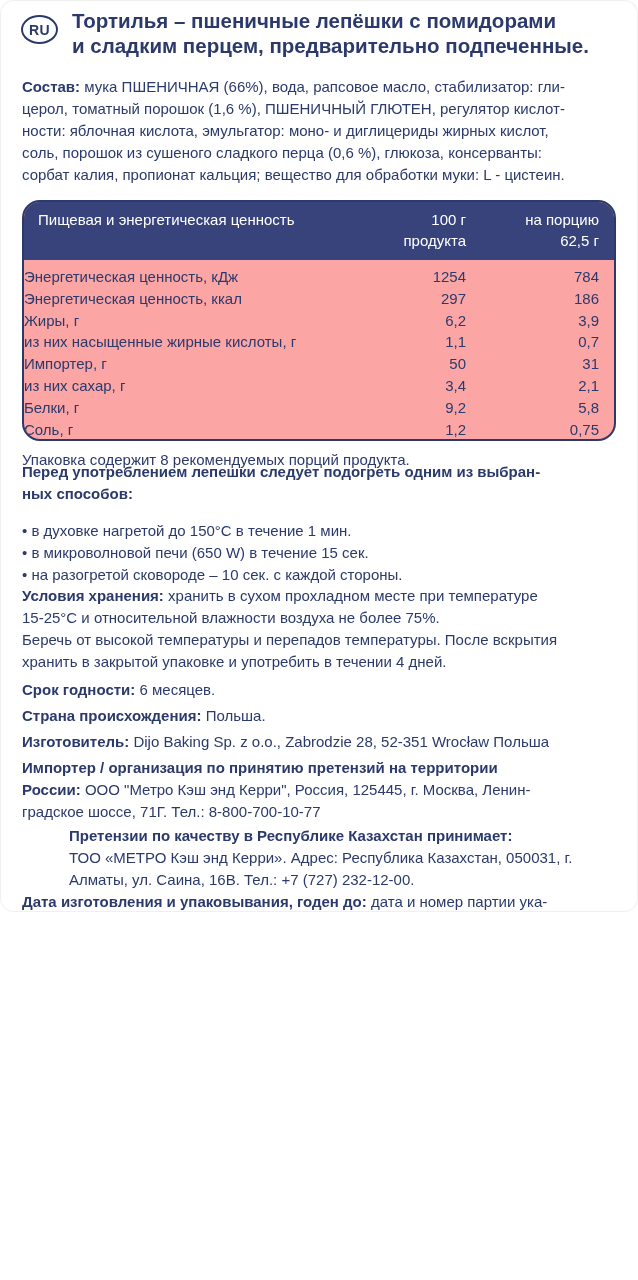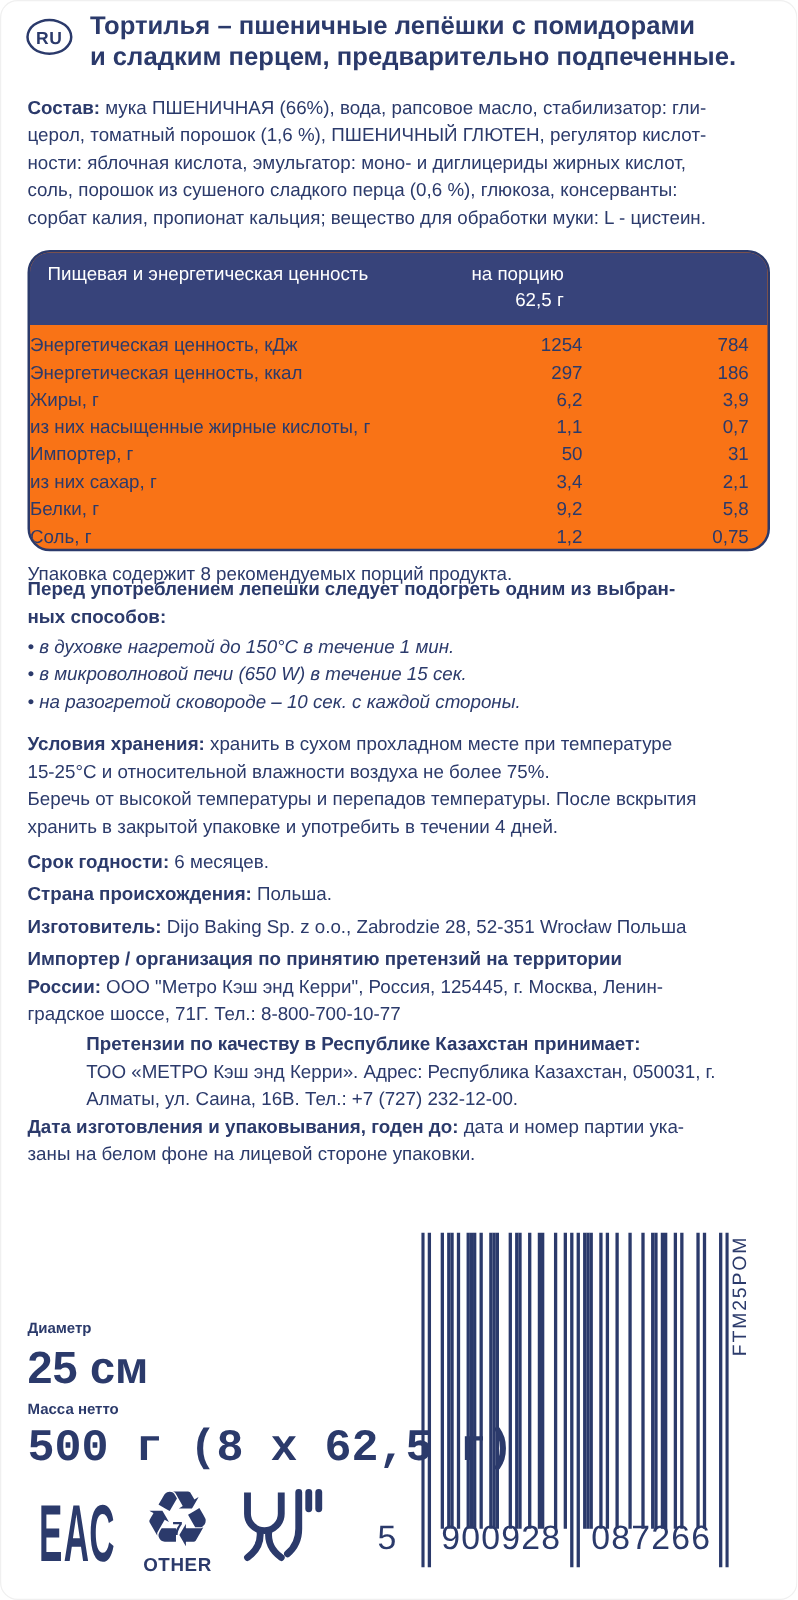--- a/index.html
+++ b/index.html
@@ -1,17 +1,17 @@
 <!DOCTYPE html>
 <html><head>
 <meta charset="utf-8">
 <style>
   html,body{margin:0;padding:0;background:#fff;}
   .label{
-    position:relative;width:638px;height:1280px;background:#ffffff;
+    position:relative;width:638px;height:912px;background:#ffffff;
     color:#2b3a6b;font-family:"Liberation Sans","DejaVu Sans",sans-serif;
     font-size:15px;line-height:22px;border-radius:14px;overflow:hidden;
     box-shadow:inset 0 0 0 1px #f0f0f0;
   }
   .pre{white-space:pre-line;}
   b{font-weight:700;}
   p{margin:0;}
 
   .badge{
     position:absolute;left:21px;top:15px;width:37px;height:29px;box-sizing:border-box;
@@ -21,34 +21,34 @@
   }
   .title{
     position:absolute;left:72px;top:8px;width:560px;margin:0;
     font-size:20.5px;line-height:25px;font-weight:700;
   }
 
   .sec{position:absolute;left:22px;width:598px;}
   #ingredients{top:76px;}
   #servings{top:449px;}
   #heat-head{top:461px;font-weight:700;}
-  #heat-bullets{top:507px;font-style:italic;}
+  #heat-bullets{top:520px;}
   #storage{top:585px;}
   #shelf{top:679px;}
   #country{top:705px;}
   #manufacturer{top:731px;}
   #importer{top:757px;}
   #kazakh{top:825px;margin-left:47px;}
   #pdate{top:891px;}
   .blk{display:block;}
 
   
   .ntable{
     position:absolute;left:22px;top:200px;width:594px;height:241px;box-sizing:border-box;
-    border:2.5px solid #2b3a6b;border-radius:18px;overflow:hidden;background:#f97316;
+    border:2.5px solid #2b3a6b;border-radius:18px;overflow:hidden;background:#fca5a5;
   }
   .nt-head{
     display:grid;grid-template-columns:1fr 105px 148px;
     background:#37437a;color:#ffffff;
     padding:7px 0 9px 0;line-height:21px;min-height:56px;box-sizing:border-box;
   }
   .nt-head .c1{padding-left:14px;}
   .c2{text-align:right;}
   .c3{text-align:right;padding-right:15px;}
   .nt-body{padding:6px 0 4px 0;}
@@ -100,20 +100,22 @@
 
   <p class="sec pre" id="ingredients"><b>Состав:</b> <span>мука ПШЕНИЧНАЯ (66%), вода, рапсовое масло, стабилизатор: гли-
 церол, томатный порошок (1,6 %), ПШЕНИЧНЫЙ ГЛЮТЕН, регулятор кислот-
 ности: яблочная кислота, эмульгатор: моно- и диглицериды жирных кислот,
 соль, порошок из сушеного сладкого перца (0,6 %), глюкоза, консерванты:
 сорбат калия, пропионат кальция; вещество для обработки муки: L - цистеин.</span></p>
 
   <div class="ntable">
     <div class="nt-head">
       <div class="c1">Пищевая и энергетическая ценность</div>
+      <div class="c2 pre">100 г
+продукта</div>
       <div class="c3 pre">на порцию
 62,5 г</div>
     </div>
     <div class="nt-body">
       <div class="nt-row">
           <div class="c1">Энергетическая ценность, кДж</div>
           <div class="c2">1254</div>
           <div class="c3">784</div>
         </div>
       <div class="nt-row">

